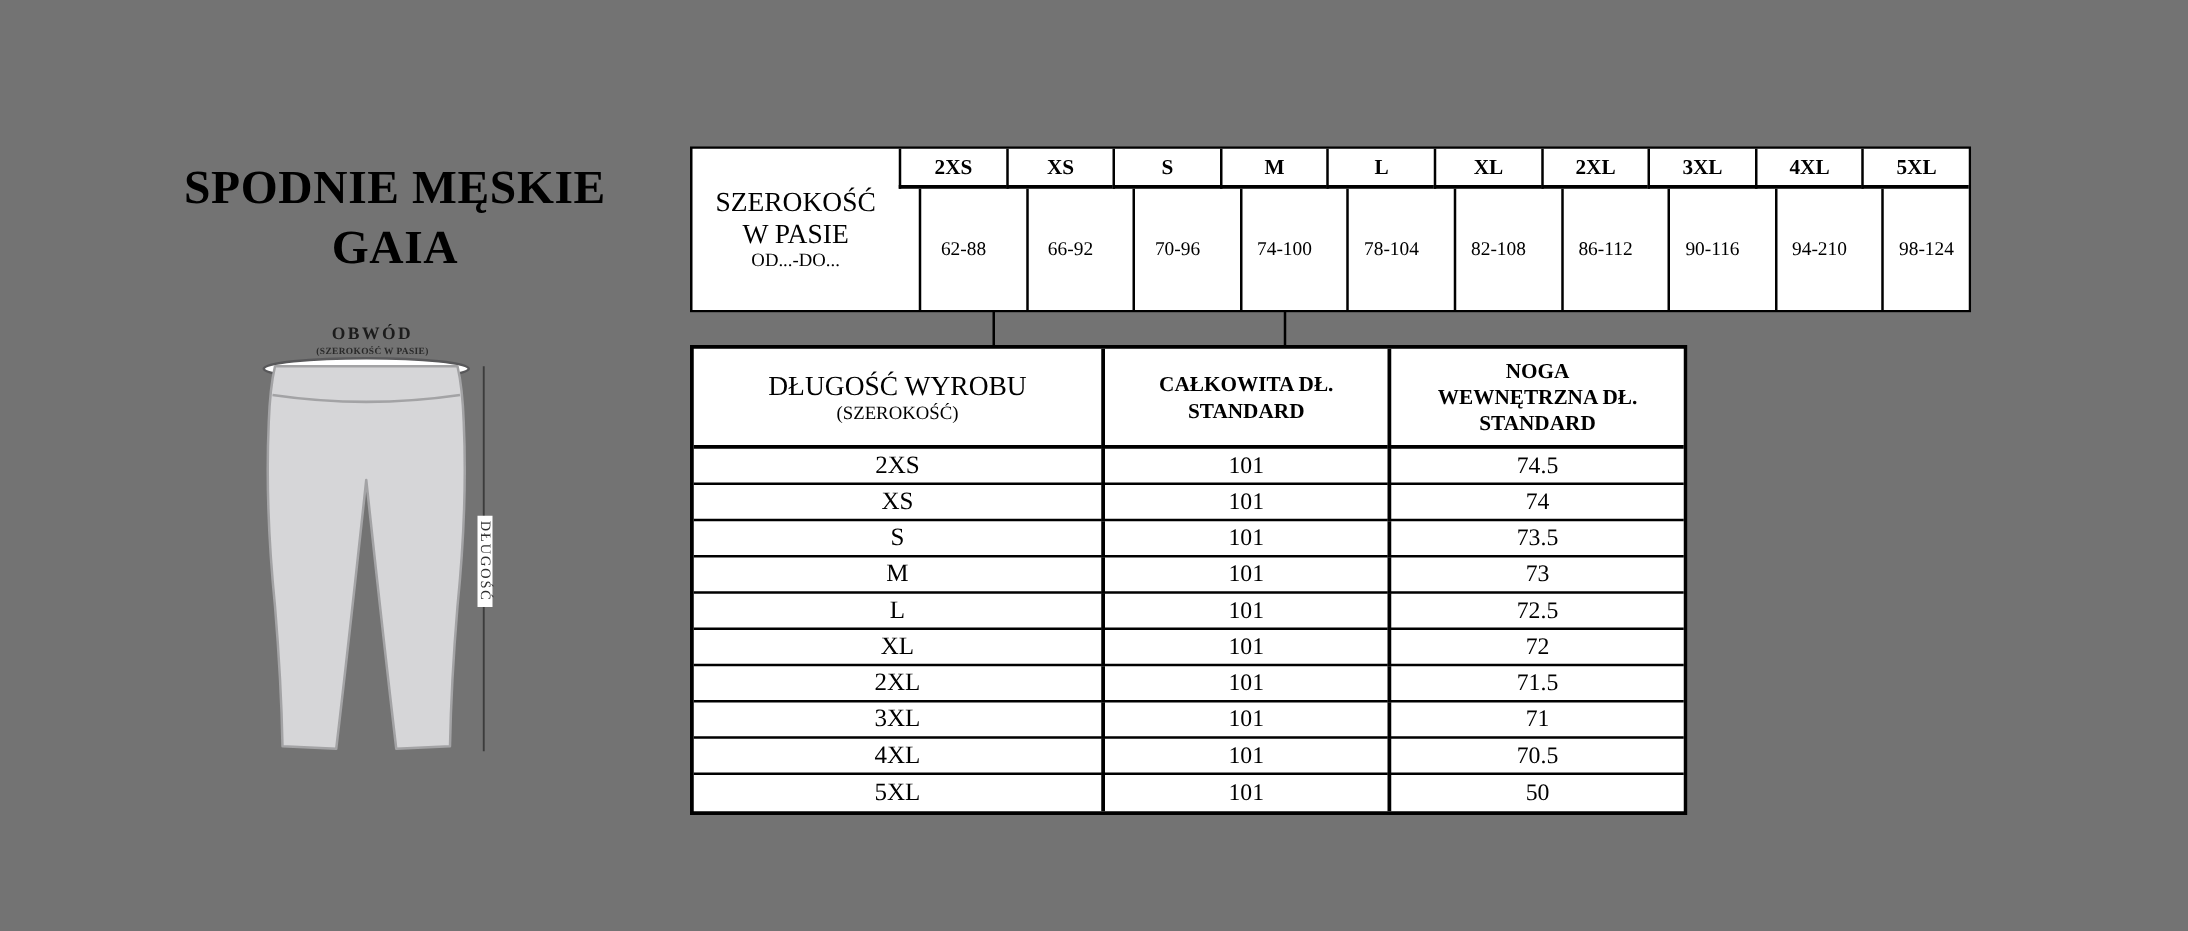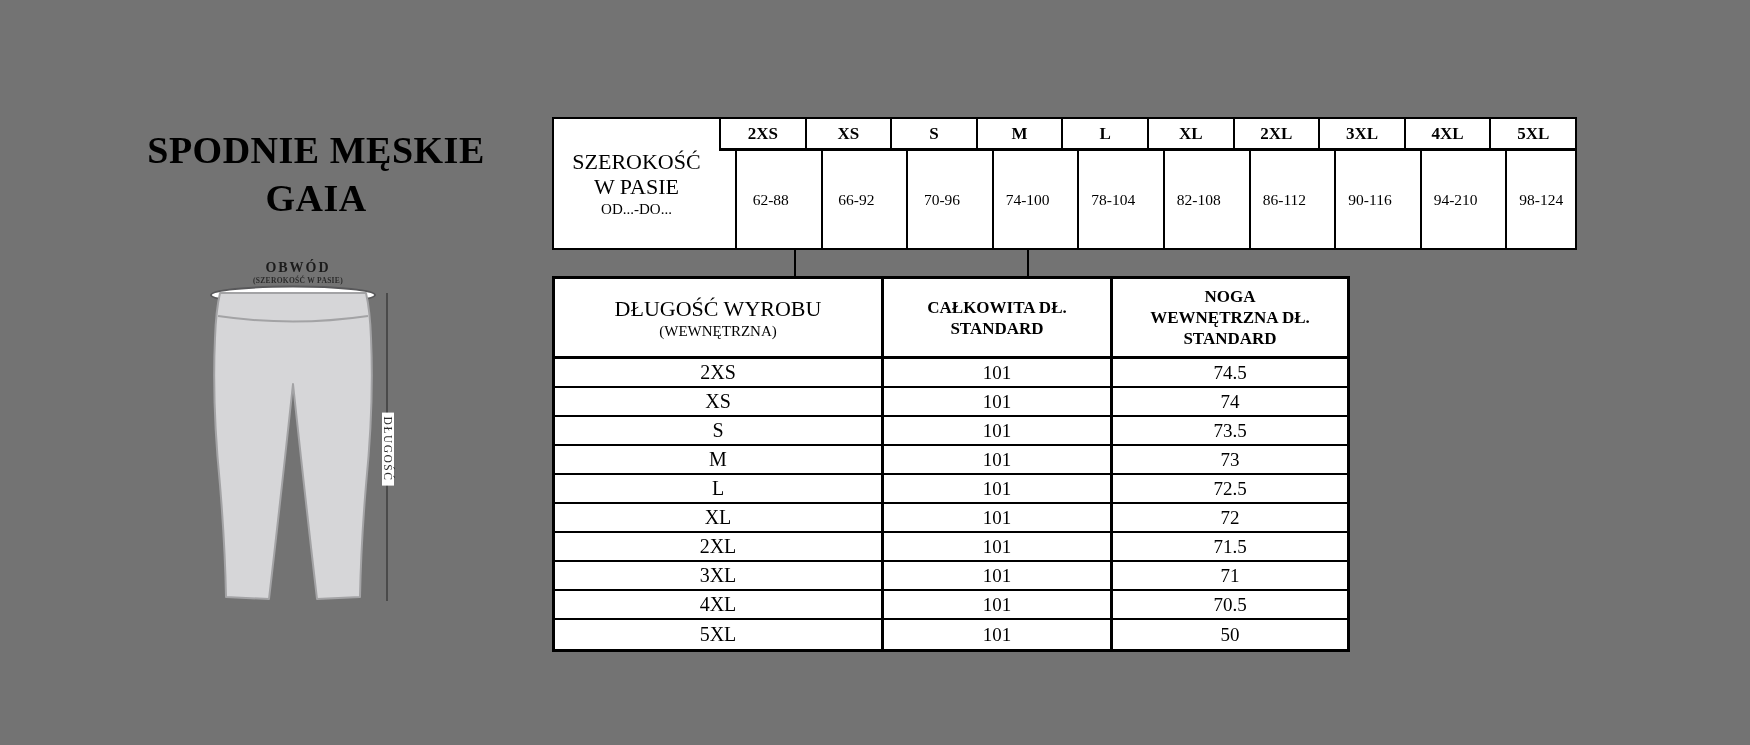--- a/index.html
+++ b/index.html
@@ -105,21 +105,21 @@
     <div class="wt-range">94-210</div>
     <div class="wt-range">98-124</div>
   </div>
 
   <div class="connector" style="left:794px;"></div>
   <div class="connector" style="left:1027px;"></div>
 
   <div class="length-table">
     <div class="lt-h">
       <div class="big">DŁUGOŚĆ WYROBU</div>
-      <div class="small">(WEWNĘTRZNA)</div>
+      <div class="small">(SZEROKOŚĆ)</div>
     </div>
     <div class="lt-h col2">
       <div class="bold">CAŁKOWITA DŁ.</div>
       <div class="bold">STANDARD</div>
     </div>
     <div class="lt-h col3">
       <div class="bold">NOGA</div>
       <div class="bold">WEWNĘTRZNA DŁ.</div>
       <div class="bold">STANDARD</div>
     </div>

